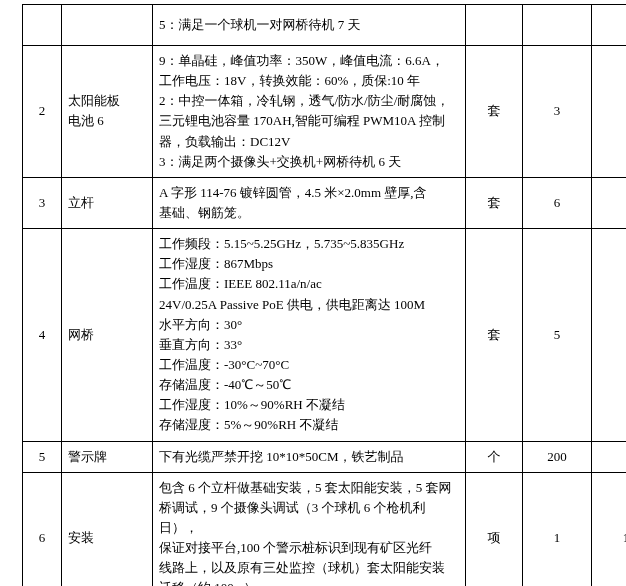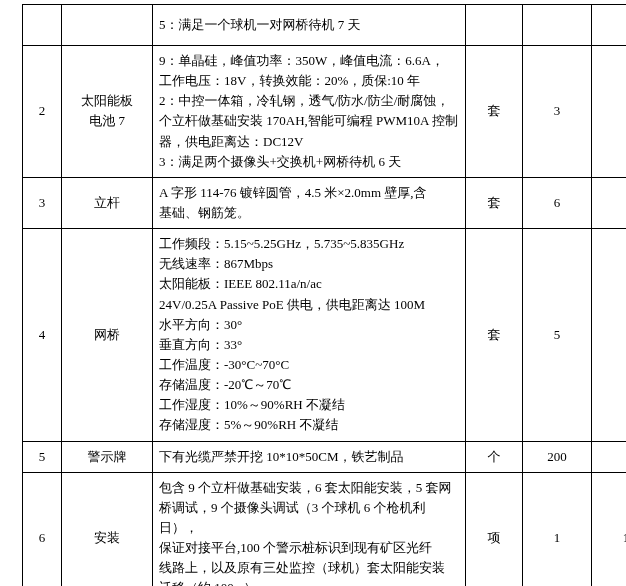--- a/index.html
+++ b/index.html
@@ -30,21 +30,21 @@
   }
   table.spec td {
     border: 1px solid #000;
     padding: 5px 6px;
     vertical-align: middle;
     font-size: 13.0px;
     line-height: 1.55;
     word-wrap: break-word;
   }
   td.c-idx { width: 26px; text-align: center; }
-  td.c-name { width: 78px; text-align: center; }
+  td.c-name { width: 78px; text-align: left; }
   td.c-desc { width: 300px; text-align: left; }
   td.c-unit { width: 44px; text-align: center; }
   td.c-qty { width: 56px; text-align: center; }
   td.c-extra { width: 56px; text-align: center; }
   .desc-line { display: block; white-space: normal; }
   .name-cell { line-height: 1.6; }
   .desc-center { text-align: left; padding-left: 28px; }
   .top-row td { height: 30px; }
   .nowrap { white-space: nowrap; font-family: Liberation Serif, serif; }
 </style>
@@ -63,28 +63,28 @@
         </td>
         <td class="c-unit"></td>
         <td class="c-qty"></td>
         <td class="c-extra"></td>
       </tr>
 
       <tr>
         <td class="c-idx">2</td>
         <td class="c-name name-cell">
           <span class="desc-line">太阳能板</span>
-          <span class="desc-line">电池 7</span>
+          <span class="desc-line">电池 6</span>
         </td>
         <td class="c-desc">
           <span class="desc-line">9：单晶硅，峰值功率：350W，峰值电流：6.6A，</span>
-          <span class="desc-line">工作电压：18V，转换效能：20%，质保:10 年</span>
+          <span class="desc-line">工作电压：18V，转换效能：60%，质保:10 年</span>
           <span class="desc-line">2：中控一体箱，冷轧钢，透气/防水/防尘/耐腐蚀，</span>
-          <span class="desc-line">个立杆做基础安装 170AH,智能可编程 PWM10A 控制</span>
-          <span class="desc-line">器，供电距离达：DC12V</span>
+          <span class="desc-line">三元锂电池容量 170AH,智能可编程 PWM10A 控制</span>
+          <span class="desc-line">器，负载输出：DC12V</span>
           <span class="desc-line">3：满足两个摄像头+交换机+网桥待机 6 天</span>
         </td>
         <td class="c-unit">套</td>
         <td class="c-qty">3</td>
         <td class="c-extra"></td>
       </tr>
 
       <tr>
         <td class="c-idx">3</td>
         <td class="c-name">立杆</td>
@@ -95,27 +95,27 @@
         <td class="c-unit">套</td>
         <td class="c-qty">6</td>
         <td class="c-extra"></td>
       </tr>
 
       <tr>
         <td class="c-idx">4</td>
         <td class="c-name">网桥</td>
         <td class="c-desc desc-center">
           <span class="desc-line nowrap">工作频段：5.15~5.25GHz，5.735~5.835GHz</span>
-          <span class="desc-line nowrap">无线速率：867Mbps</span>
-          <span class="desc-line nowrap">太阳能板：IEEE 802.11a/n/ac</span>
+          <span class="desc-line nowrap">工作湿度：867Mbps</span>
+          <span class="desc-line nowrap">工作温度：IEEE 802.11a/n/ac</span>
           <span class="desc-line nowrap">24V/0.25A Passive PoE 供电，供电距离达 100M</span>
           <span class="desc-line nowrap">水平方向：30°</span>
           <span class="desc-line nowrap">垂直方向：33°</span>
           <span class="desc-line nowrap">工作温度：-30°C~70°C</span>
-          <span class="desc-line nowrap">存储温度：-20℃～70℃</span>
+          <span class="desc-line nowrap">存储温度：-40℃～50℃</span>
           <span class="desc-line nowrap">工作湿度：10%～90%RH 不凝结</span>
           <span class="desc-line nowrap">存储湿度：5%～90%RH 不凝结</span>
         </td>
         <td class="c-unit">套</td>
         <td class="c-qty">5</td>
         <td class="c-extra"></td>
       </tr>
 
       <tr>
         <td class="c-idx">5</td>
@@ -125,21 +125,21 @@
         </td>
         <td class="c-unit">个</td>
         <td class="c-qty">200</td>
         <td class="c-extra"></td>
       </tr>
 
       <tr>
         <td class="c-idx">6</td>
         <td class="c-name">安装</td>
         <td class="c-desc">
-          <span class="desc-line">包含 9 个立杆做基础安装，6 套太阳能安装，5 套网</span>
+          <span class="desc-line">包含 6 个立杆做基础安装，5 套太阳能安装，5 套网</span>
           <span class="desc-line">桥调试，9 个摄像头调试（3 个球机 6 个枪机利日），</span>
           <span class="desc-line">保证对接平台,100 个警示桩标识到现有矿区光纤</span>
           <span class="desc-line">线路上，以及原有三处监控（球机）套太阳能安装</span>
           <span class="desc-line">迁移（约 100m）。</span>
         </td>
         <td class="c-unit">项</td>
         <td class="c-qty">1</td>
         <td class="c-extra">1</td>
       </tr>
 

